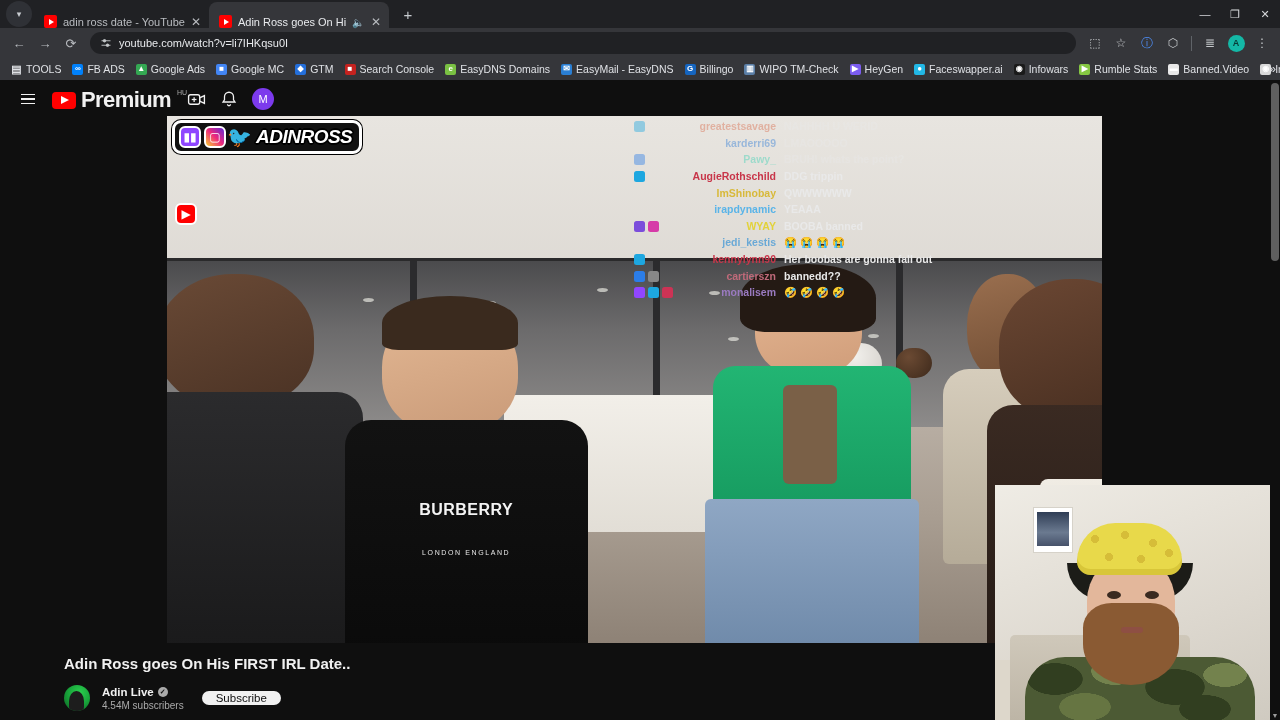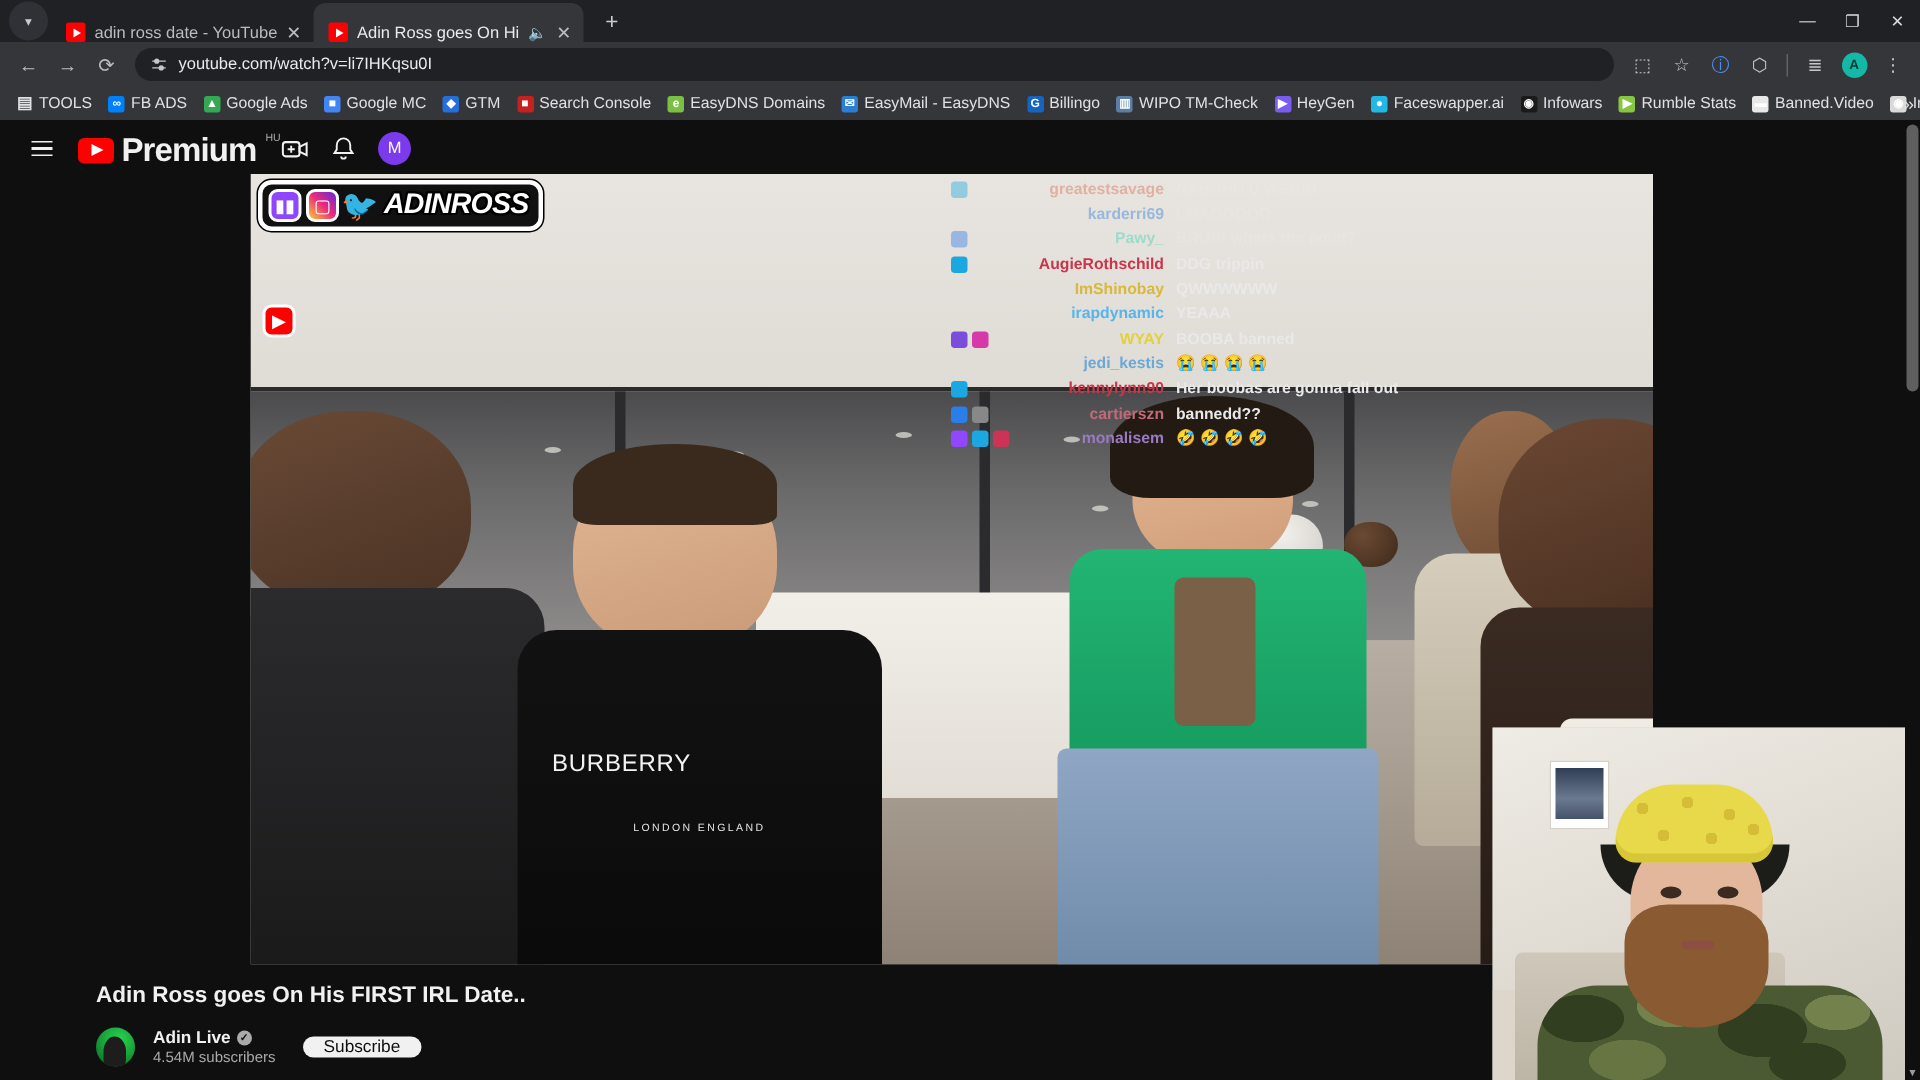--- a/index.html
+++ b/index.html
@@ -560,22 +560,22 @@
                background:linear-gradient(180deg,#2b2b2d,#1a1a1b);"></div>
         </div>
 
         <div class="person" style="left:20%; top:36%; width:25%; height:64%;">
           <div class="p-head" style="left:12%; top:0; width:58%; height:38%;
                background:linear-gradient(165deg,#e3b894,#c99a78);"></div>
           <div style="position:absolute;left:12%;top:-3%;width:58%;height:16%;
                background:#3a2a1e;border-radius:50% 50% 12% 12%;"></div>
           <div class="p-body" style="left:-4%; top:34%; width:104%; height:72%;
                background:linear-gradient(180deg,#121212,#0a0a0a);"></div>
-          <div style="position:absolute;left:6%;top:58%;width:84%;
-               color:#f3f3f3;font-size:16px;font-weight:normal;letter-spacing:.5px;">BURBERRY</div>
+          <div style="position:absolute;left:6%;top:58%;width:84%;text-align:center;
+               color:#f3f3f3;font-size:16px;font-weight:bold;letter-spacing:.5px;">BURBERRY</div>
           <div style="position:absolute;left:6%;top:72%;width:84%;text-align:center;
                color:#e6e6e6;font-size:7px;letter-spacing:1.6px;">LONDON ENGLAND</div>
         </div>
 
         <div class="person" style="left:58%; top:28%; width:22%; height:72%;">
           <div class="p-head" style="left:22%; top:4%; width:52%; height:26%;
                background:linear-gradient(165deg,#e6b894,#cf9c79);"></div>
           <div style="position:absolute;left:15%;top:0%;width:66%;height:18%;
                background:#241a14;border-radius:50% 50% 20% 20%;"></div>
           <div class="p-body" style="left:2%; top:27%; width:96%; height:40%;

